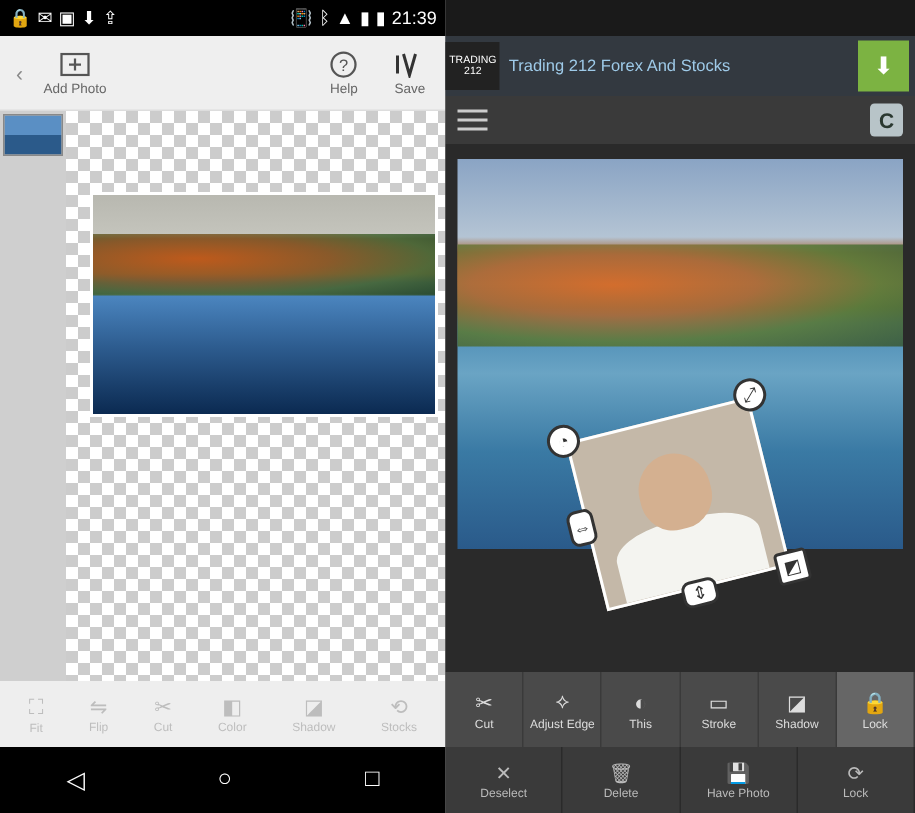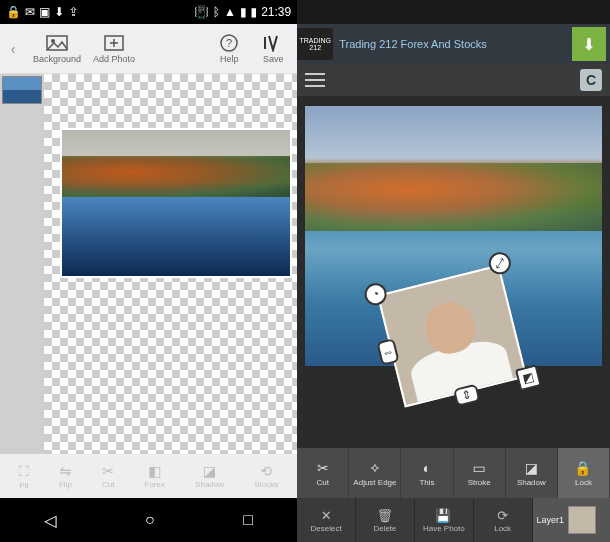--- a/index.html
+++ b/index.html
@@ -117,30 +117,20 @@
       <span>ᛒ</span>
       <span>▲</span>
       <span>▮</span>
       <span>▮</span>
       <span>21:39</span>
     </div>
   </div>
 
   <div class="toolbar-l">
     <div class="tb-back">‹</div>
-    <div class="tb-item tb-bg">
-      <div class="ico">
-        <svg width="22" height="16" viewBox="0 0 22 16">
-            <rect x="1" y="1" width="20" height="14" fill="none" stroke="#555" stroke-width="1.5"></rect>
-            <circle cx="7" cy="6" r="2" fill="#555"></circle>
-            <path d="M2 14 L8 8 L12 12 L16 7 L21 14" fill="none" stroke="#555" stroke-width="1.5"></path>
-          </svg>
-      </div>
-      <span>Background</span>
-    </div>
     <div class="tb-item tb-add">
       <div class="ico">
         <svg width="20" height="16" viewBox="0 0 20 16">
             <rect x="1" y="1" width="18" height="14" fill="none" stroke="#555" stroke-width="1.5"></rect>
             <path d="M10 4 V12 M6 8 H14" stroke="#555" stroke-width="1.5"></path>
           </svg>
       </div>
       <span>Add Photo</span>
     </div>
     <div class="tb-item tb-help">
@@ -176,21 +166,21 @@
     <div class="bt-item">
         <span class="ico">⇋</span>
         <span>Flip</span>
       </div>
     <div class="bt-item">
         <span class="ico">✂</span>
         <span>Cut</span>
       </div>
     <div class="bt-item">
         <span class="ico">◧</span>
-        <span>Forex</span>
+        <span>Color</span>
       </div>
     <div class="bt-item">
         <span class="ico">◪</span>
         <span>Shadow</span>
       </div>
     <div class="bt-item">
         <span class="ico">⟲</span>
         <span>Stocks</span>
       </div>
   </div>
@@ -279,18 +269,14 @@
         <span>Delete</span>
       </div>
     <div class="tr2-item">
         <span class="ico">💾</span>
         <span>Have Photo</span>
       </div>
     <div class="tr2-item">
         <span class="ico">⟳</span>
         <span>Lock</span>
       </div>
-    <div class="layer-tab">
-      <span>Layer1</span>
-      <div class="layer-thumb"></div>
-    </div>
   </div>
 </div>
 
 </body></html>

